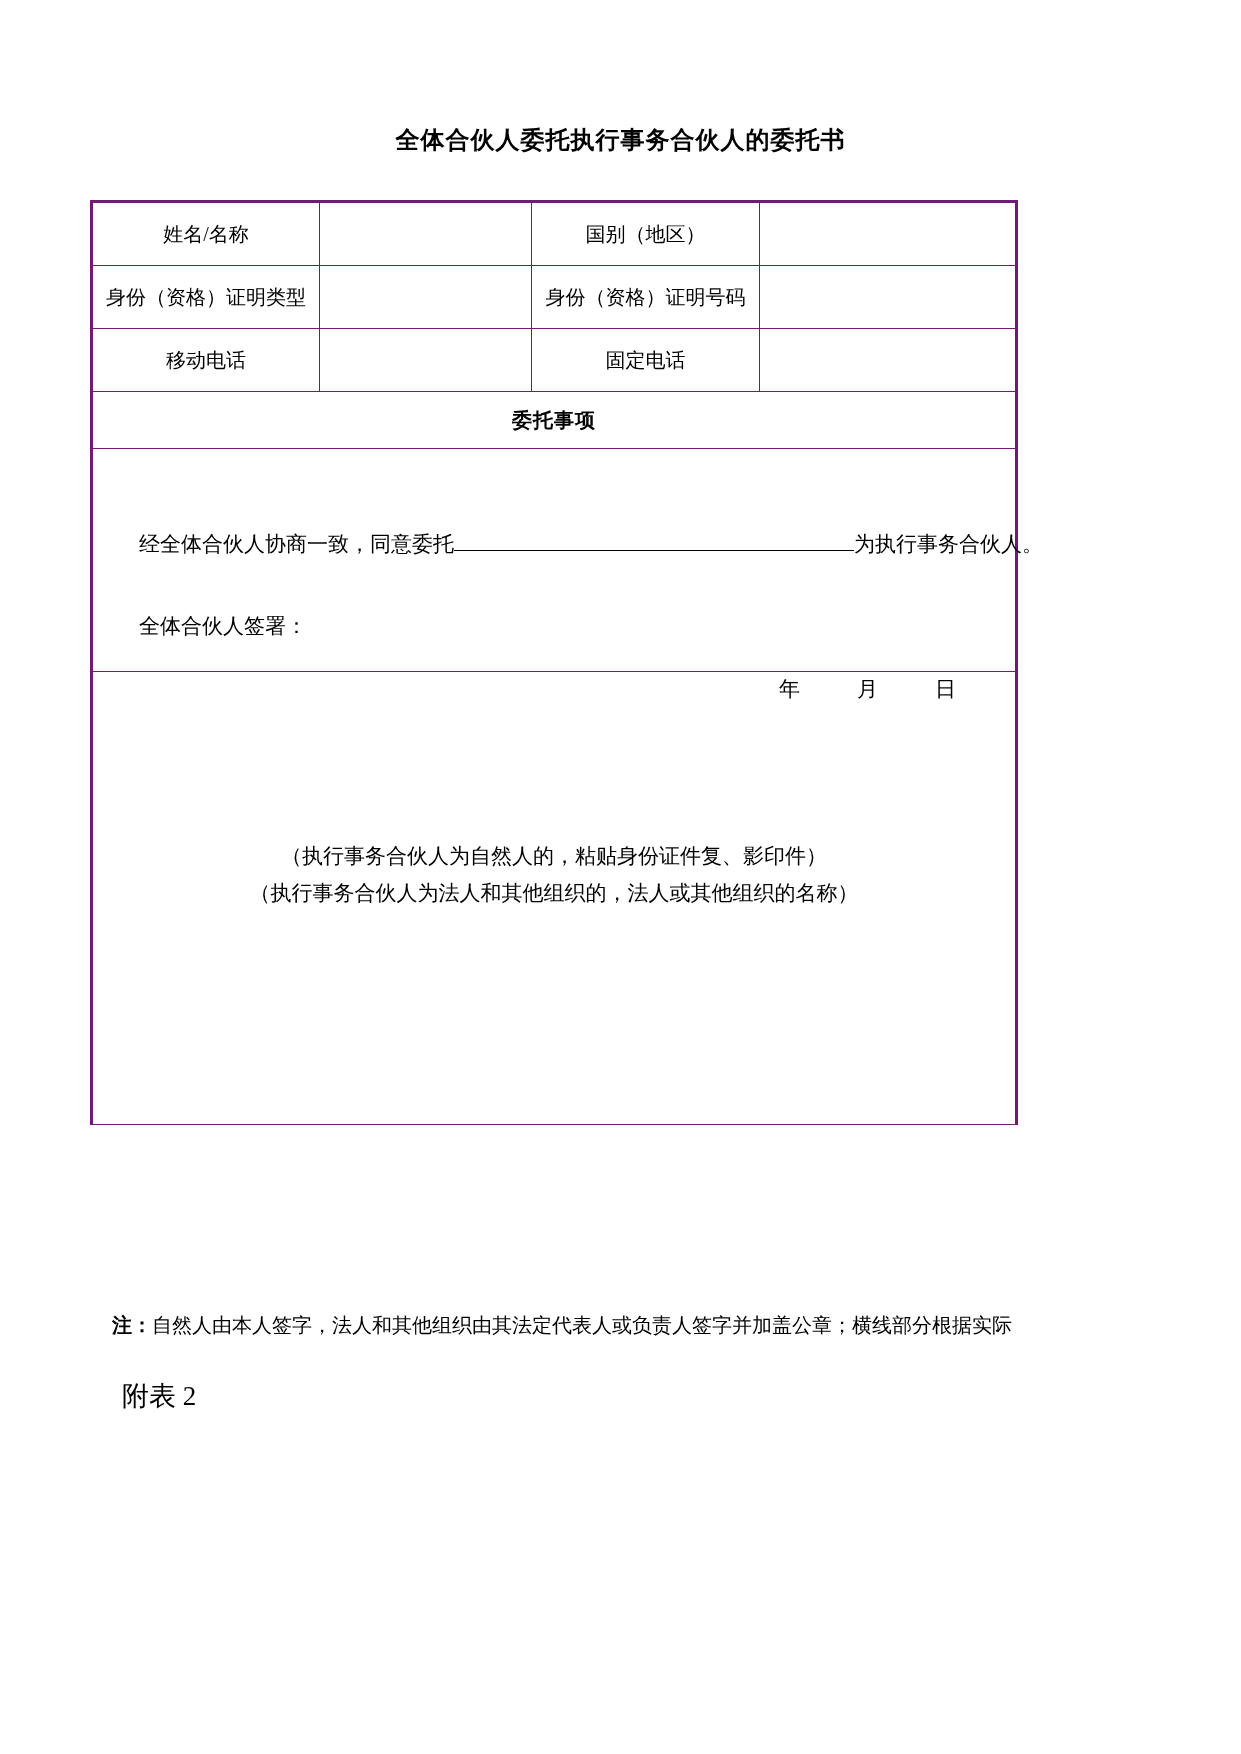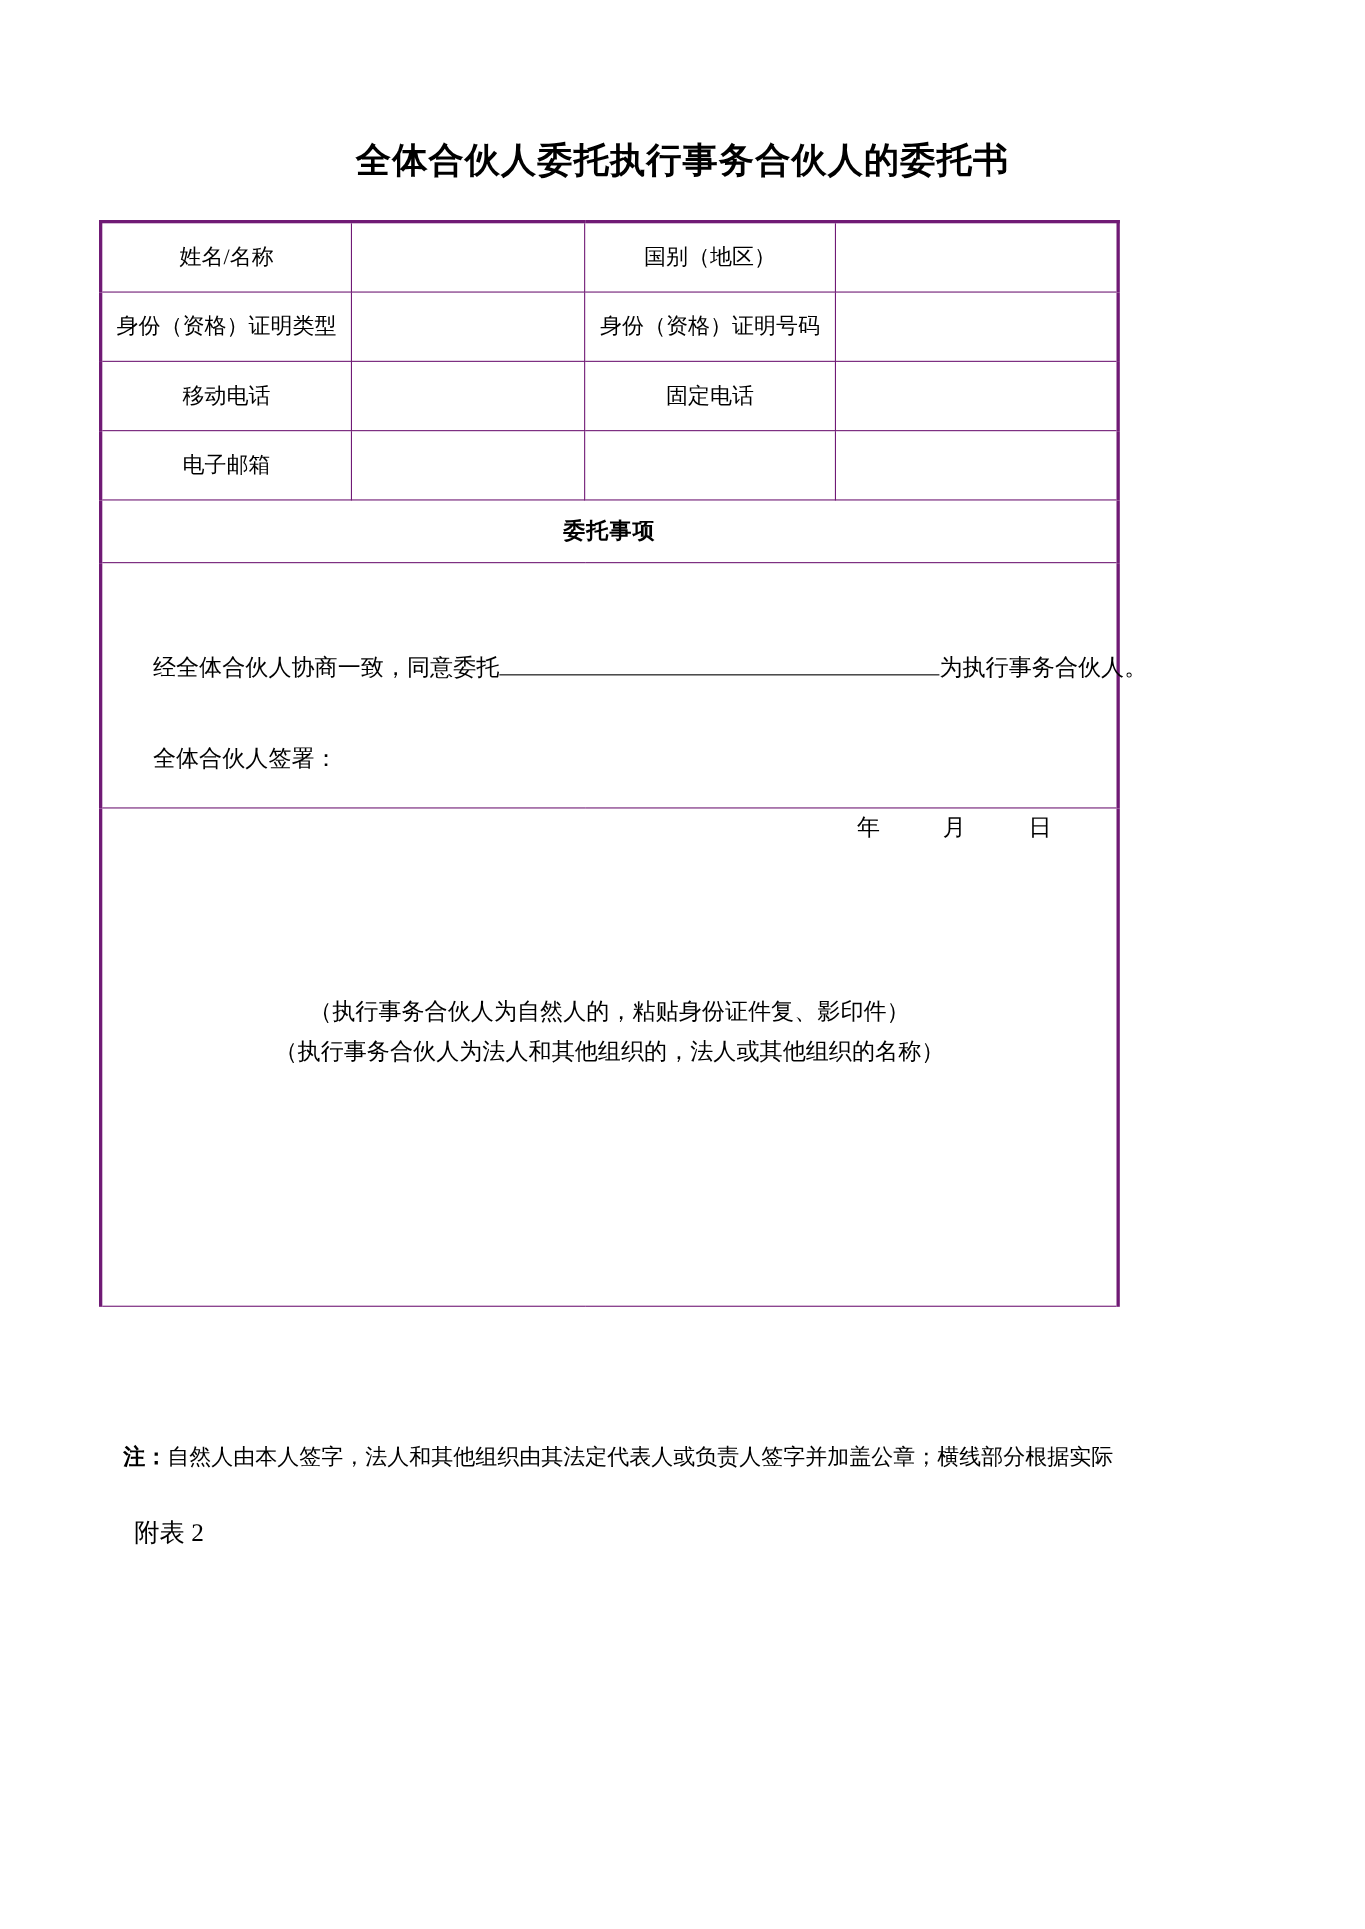--- a/index.html
+++ b/index.html
@@ -23,21 +23,21 @@
     box-sizing: border-box;
   }
 
   
   .doc-title {
     position: absolute;
     left: 0;
     top: 126px;
     width: 1241px;
     text-align: center;
-    font-size: 32px;
+    font-size: 24px;
     font-weight: bold;
     letter-spacing: 1px;
     font-family: "Liberation Sans", "DejaVu Sans", sans-serif;
     line-height: 1.2;
   }
 
   
   .form-table {
     position: absolute;
     left: 90px;
@@ -164,21 +164,21 @@
     line-height: 1.55;
     text-align: justify;
   }
   .footnote .note-label { font-weight: bold; }
   .footnote .note-l2 { display: block; margin-left: -22px; }
 
   .appendix {
     position: absolute;
     left: 122px;
     top: 1378px;
-    font-size: 23px;
+    font-size: 27px;
   }
 </style>
 </head>
 <body>
 
 <div class="page">
 
   <div class="doc-title">全体合伙人委托执行事务合伙人的委托书</div>
 
   <table class="form-table">
@@ -200,26 +200,20 @@
         <td></td>
         <td>身份（资格）证明号码</td>
         <td class="outer-right"></td>
       </tr>
       <tr class="r-info">
         <td class="outer-left">移动电话</td>
         <td></td>
         <td>固定电话</td>
         <td class="outer-right"></td>
       </tr>
-      <tr class="r-info">
-        <td class="outer-left">电子邮箱</td>
-        <td></td>
-        <td></td>
-        <td class="outer-right"></td>
-      </tr>
 
       <tr>
         <td class="section-head outer-left outer-right" colspan="4">委托事项</td>
       </tr>
 
       <tr>
         <td class="entrust-cell outer-left outer-right" colspan="4">
 
           <div class="entrust-line">
             <span>经全体合伙人协商一致，同意委托</span>

